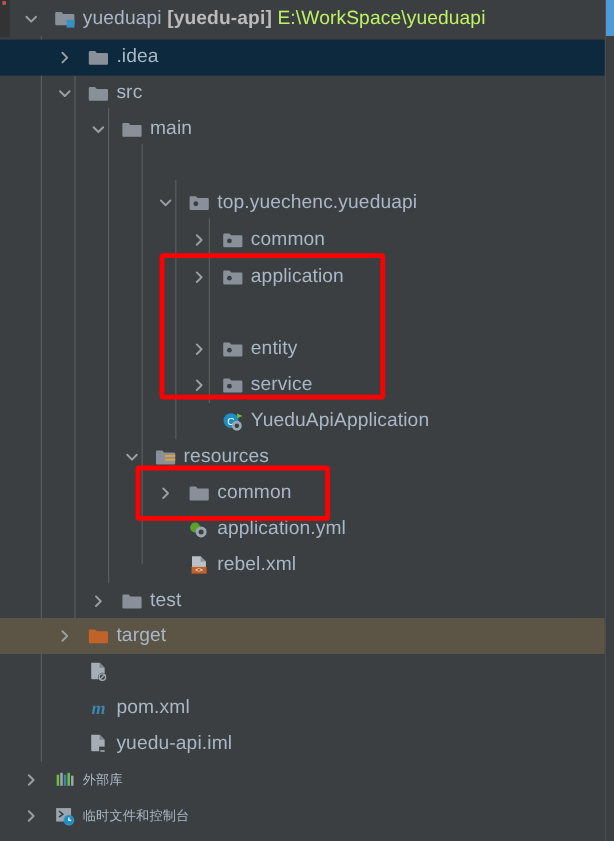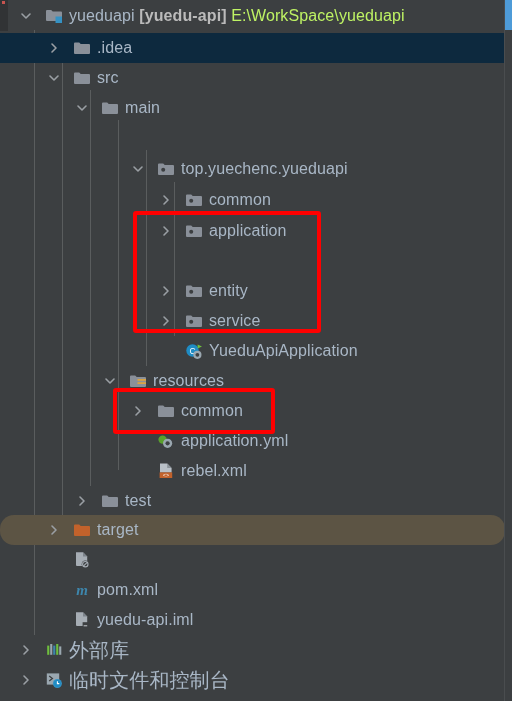--- a/index.html
+++ b/index.html
@@ -82,21 +82,21 @@
   .label {
     position: absolute;
     font-size: 16px;
     color: #a9b7c6;
     line-height: 30px;
     height: 30px;
     letter-spacing: 0.1px;
   }
   .label .bracket { color: #bbbbbb; font-weight: bold; }
   .label .path { color: #bef264; font-weight: normal; }
-  .label.cjk { font-size: 20px; }
+  .label.cjk { font-size: 11px; }
 
   
   .guide {
     position: absolute;
     width: 1px;
     background: #5a5d5e;
   }
 
   .redbox {
     position: absolute;
@@ -312,21 +312,21 @@
             <path d="M5 3 L9 7 L5 11" fill="none" stroke="#9a9fa4" stroke-width="1.6" stroke-linecap="round" stroke-linejoin="round"></path>
           </svg>
         </div>
         <div class="icon" style="left: 100px; top: 6px;">
           <svg width="18" height="18" viewBox="0 0 18 18">
             <path d="M1 4.5 a1 1 0 0 1 1-1 h4.2 l1.5 1.6 H16 a1 1 0 0 1 1 1 V14 a1 1 0 0 1-1 1 H2 a1 1 0 0 1-1-1 Z" fill="#8a9099"></path>
           </svg>
         </div>
         <div class="label" style="left: 125px; top: 0px;">test</div>
       </div>
-      <div class="row sel-olive" style="top: 515px; border-radius: 14px;">
+      <div class="row sel-olive" style="top: 515px;">
         <div class="arrow" style="left: 46px; top: 7px;">
           <svg width="14" height="14" viewBox="0 0 14 14">
             <path d="M5 3 L9 7 L5 11" fill="none" stroke="#9a9fa4" stroke-width="1.6" stroke-linecap="round" stroke-linejoin="round"></path>
           </svg>
         </div>
         <div class="icon" style="left: 72px; top: 6px;">
           <svg width="18" height="18" viewBox="0 0 18 18">
             <path d="M1 4.5 a1 1 0 0 1 1-1 h4.2 l1.5 1.6 H16 a1 1 0 0 1 1 1 V14 a1 1 0 0 1-1 1 H2 a1 1 0 0 1-1-1 Z" fill="#c2622b"></path>
           </svg>
         </div>

